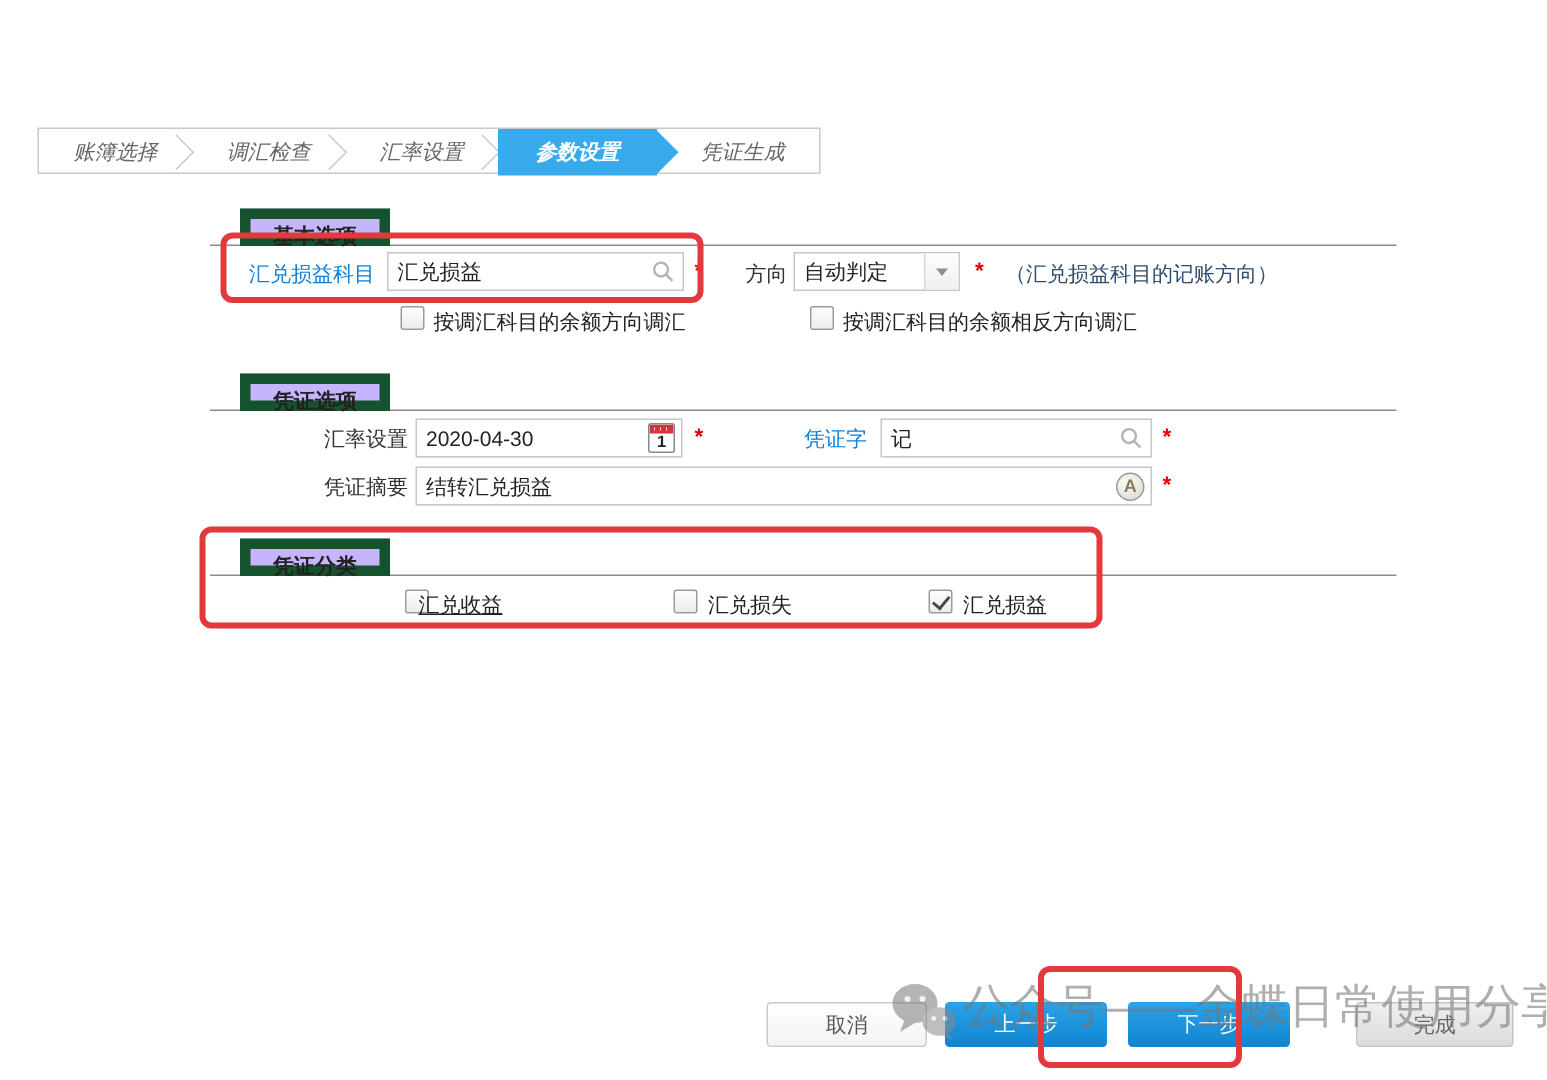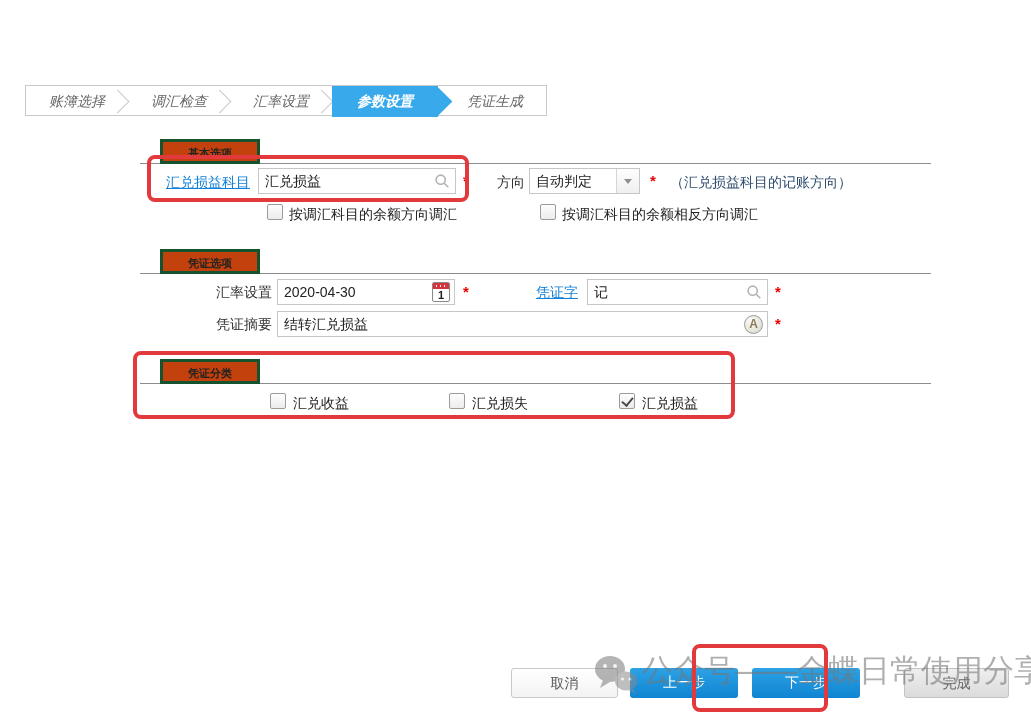--- a/index.html
+++ b/index.html
@@ -27,28 +27,28 @@
   .ws0{left:0;width:102px;} .ws1{left:102px;width:102px;} .ws2{left:204px;width:102px;}
   .ws3{left:306px;width:106px;} .ws4{left:418px;width:102px;}
   .wstep.active{background:#38a9ea;color:#fff;font-weight:bold;z-index:2;}
   .wstep.active::after{content:"";position:absolute;right:-10px;top:5px;width:21px;height:21px;
                        background:#38a9ea;transform:rotate(45deg);}
   .wsep{position:absolute;width:16px;height:16px;top:7px;border-top:1px solid #c9c9c9;
         border-right:1px solid #c9c9c9;transform:rotate(45deg);}
   .sep1{left:83px;} .sep2{left:185px;} .sep3{left:287px;}
 
   
-  .sec-title{position:absolute;width:100px;height:25px;box-sizing:border-box;border:3px solid #14532d;
-             background:#c2410c;font-size:11px;font-weight:bold;color:#222;text-align:center;
+  .sec-title{position:absolute;width:100px;height:25px;box-sizing:border-box;border:7px solid #14532d;
+             background:#c4b5fd;font-size:14px;font-weight:bold;color:#222;text-align:center;
              line-height:23px;z-index:2;}
   .hr{position:absolute;left:140px;width:791px;height:1px;background:#8c8c8c;}
 
   .flabel{position:absolute;font-size:14px;color:#333;white-space:nowrap;}
   .rlabel{position:absolute;width:112px;text-align:right;font-size:14px;color:#333;}
-  .link{position:absolute;font-size:14px;color:#1080d8;text-decoration:underline;cursor:pointer;white-space:nowrap;}
+  .link{position:absolute;font-size:14px;color:#1080d8;cursor:pointer;white-space:nowrap;}
   .ibox{position:absolute;box-sizing:border-box;height:26px;border:1px solid #c6c6c6;background:#fff;}
   .ibox .val{position:absolute;left:6px;top:0;line-height:24px;font-size:14px;color:#222;white-space:nowrap;}
   .req{position:absolute;color:#e80000;font-size:15px;font-weight:bold;}
   .note{position:absolute;font-size:14px;color:#2f4d6e;white-space:nowrap;}
 
   .mag{position:absolute;right:5px;top:4px;}
   .ddbtn{position:absolute;right:0;top:0;width:22px;height:24px;border-left:1px solid #d6d6d6;
          background:linear-gradient(#fefefe,#efefef);display:flex;align-items:center;justify-content:center;cursor:pointer;}
   .dd-arrow{width:0;height:0;border-left:4px solid transparent;border-right:4px solid transparent;
             border-top:5px solid #8f8f8f;}
@@ -158,21 +158,21 @@
   <div class="ibox" style="left:277px;top:311px;width:491px;">
     <span class="val">结转汇兑损益</span>
     <span class="aicon">A</span>
   </div>
   <div class="req" style="left:775px;top:315px;">*</div>
 
   <div class="sec-title" style="left:160px;top:359px;">凭证分类</div>
   <div class="hr" style="top:383px;"></div>
 
   <div class="cb" style="left:270px;top:393px;"></div>
-  <div class="cblabel" style="left:293px;top:395px;">汇兑收益</div>
+  <div class="cblabel" style="left:279px;top:395px;text-decoration:underline;">汇兑收益</div>
   <div class="cb" style="left:449px;top:393px;"></div>
   <div class="cblabel" style="left:472px;top:395px;">汇兑损失</div>
   <div class="cb checked" style="left:619px;top:393px;"></div>
   <div class="cblabel" style="left:642px;top:395px;">汇兑损益</div>
 
   <div class="btn btn-white" style="left:466px;width:107px;">取消</div>
   <div class="btn btn-blue" style="left:585px;width:108px;">上一步</div>
   <div class="btn btn-blue" style="left:707px;width:108px;">下一步</div>
   <div class="btn btn-gray" style="left:859px;width:105px;">完成</div>
 

